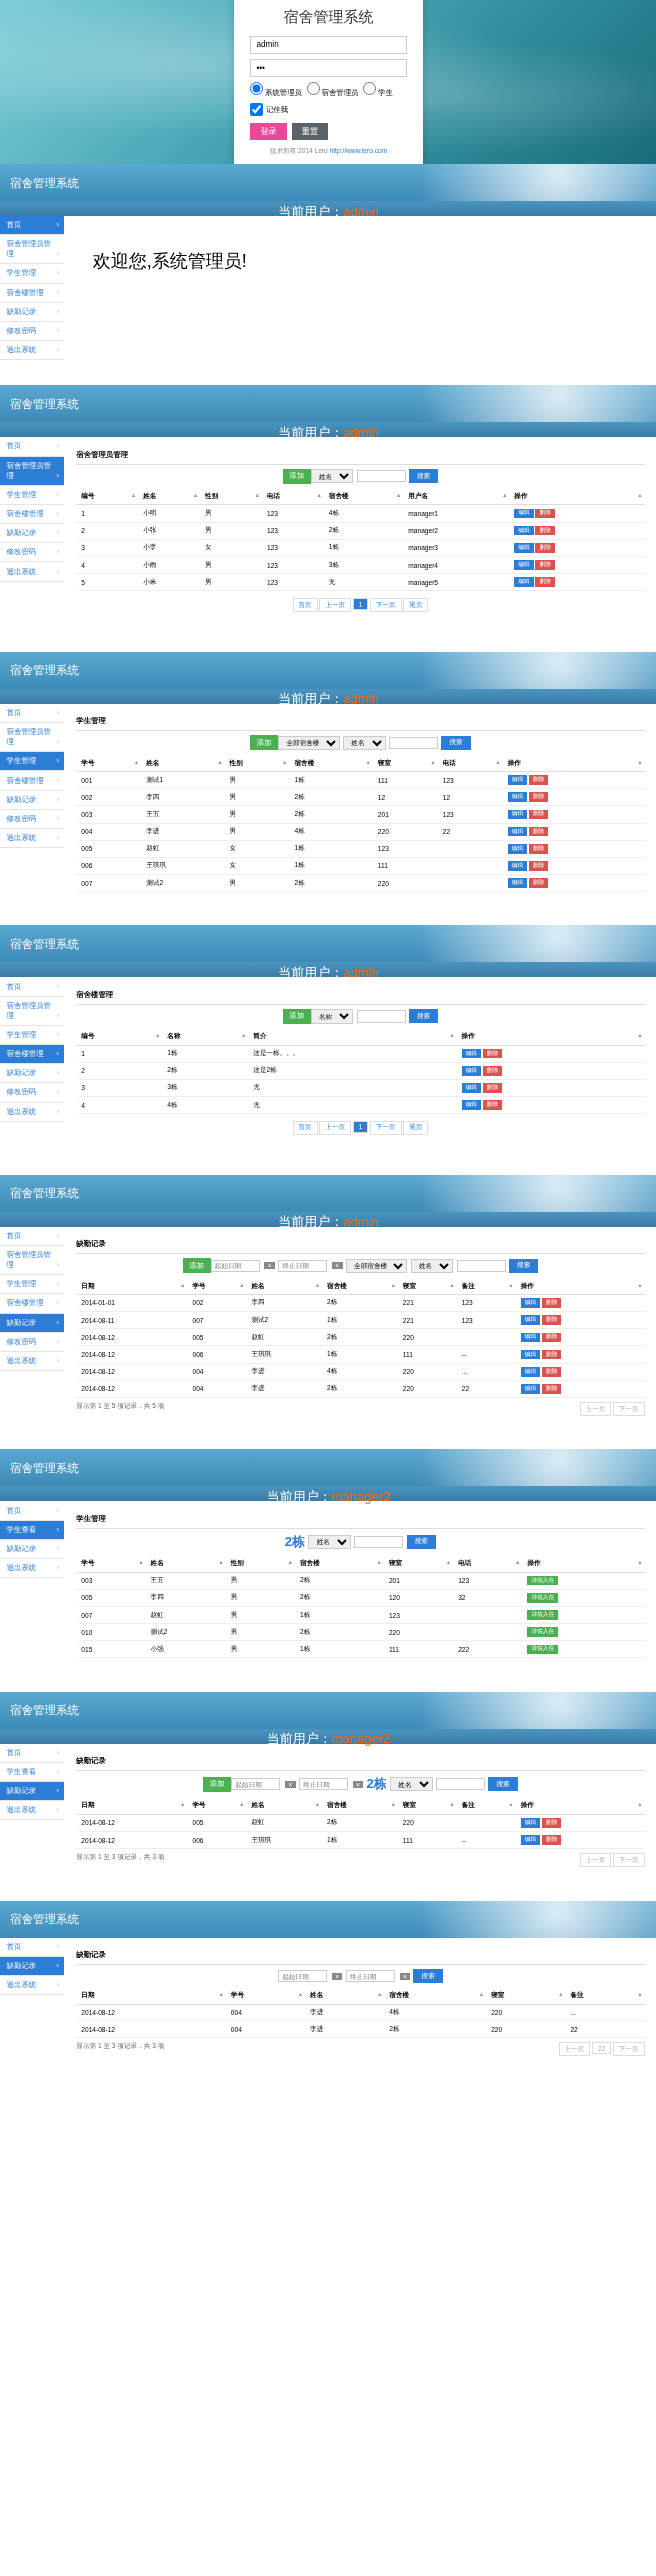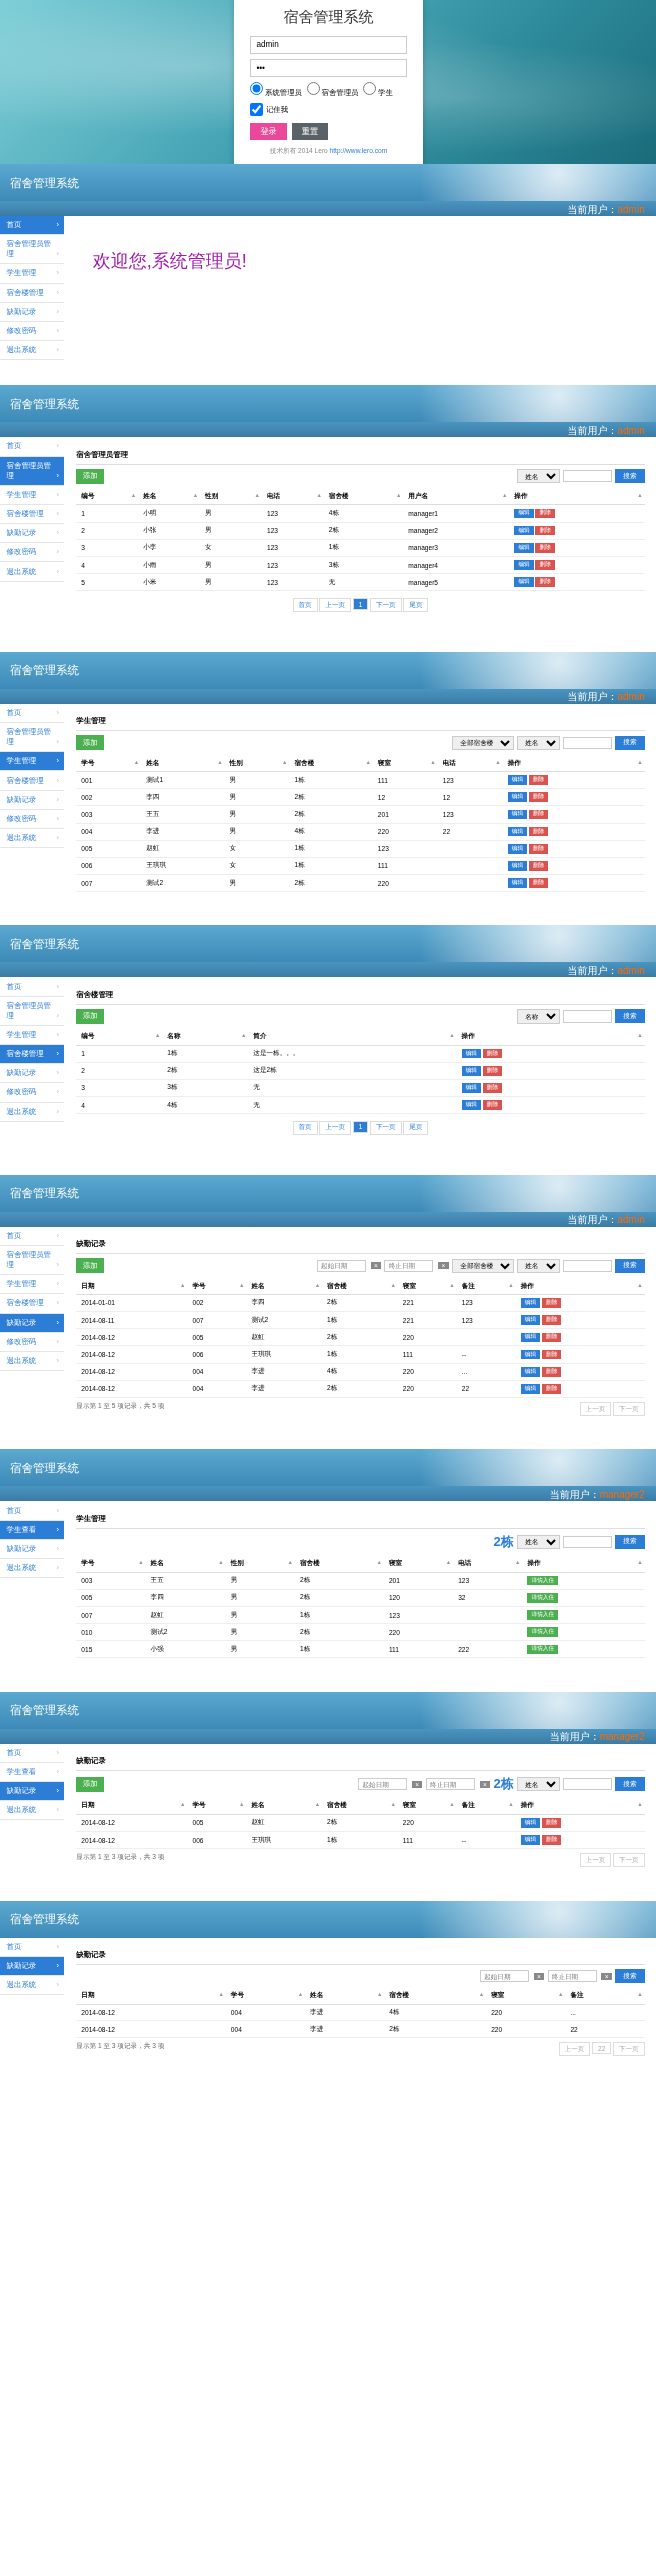--- a/index.html
+++ b/index.html
@@ -15,32 +15,32 @@
 .btn-row{display:flex;gap:5px}
 .btn{padding:3.3px 10px;border:none;font-size:8.2px;cursor:pointer;color:#fff}
 .btn-primary{background:#ec4899}
 .btn-secondary{background:#5a6268}
 .login-footer{font-size:6.6px;color:#888;margin-top:6.6px;text-align:center}
 .login-footer a{color:#2b7dd6;text-decoration:none}
 .panel{margin-bottom:0}
 .panel-header{height:37px;background:linear-gradient(180deg,#5ba8d0 0%,#3d8ab8 100%);position:relative;overflow:hidden}
 .panel-header::before{content:"";position:absolute;inset:0;background:radial-gradient(circle at 85% 30%,rgba(255,255,255,0.8) 0%,transparent 25%)}
 .panel-header-title{color:#fff;font-size:11.5px;padding:11.5px 0 0 10px;position:relative;z-index:1}
-.user-bar{background:linear-gradient(180deg,#4a95c0,#3a7ba5);height:15px;text-align:right;padding:1.6px 12.3px;font-size:10px;color:#fff}
+.user-bar{background:linear-gradient(180deg,#4a95c0,#3a7ba5);height:15px;text-align:center;padding:1.6px 12.3px;font-size:13px;color:#fff}
 .user-bar .username{color:#ff6b00}
 .content-area{display:flex;min-height:115px;background:#fff}
 .sidebar{width:64px;flex-shrink:0}
 .sidebar-item{display:block;padding:4.1px 6.6px;font-size:7.4px;color:#2b7dd6;border-bottom:0.8px solid #e5e5e5;position:relative;cursor:pointer}
 .sidebar-item::after{content:"›";position:absolute;right:5px;color:#bbb}
 .sidebar-item.active{background:#2b7dd6;color:#fff}
 .sidebar-item.active::after{color:#fff}
 .main-content{flex:1;padding:8.2px 12.3px}
-.welcome-text{font-size:18px;color:#a21caf;padding:25px 16.4px}
+.welcome-text{font-size:18px;color:#000000;padding:25px 16.4px}
 .section-title{font-size:7.4px;font-weight:bold;padding:4.1px 0;border-bottom:0.8px solid #ddd;margin-bottom:4.1px}
-.toolbar{display:flex;justify-content:space-between;align-items:center;margin-bottom:5px}
+.toolbar{display:flex;justify-content:center;align-items:center;margin-bottom:5px}
 .add-btn{background:#4caf50;color:#fff;border:none;padding:2.5px 6.6px;font-size:7.4px;cursor:pointer}
 .filter-row{display:flex;gap:3.3px;align-items:center;justify-content:flex-end}
 .filter-row select,.filter-row input{font-size:6.6px;padding:1.6px 3.3px;border:0.8px solid #ccc}
 .filter-row input{width:49px}
 .search-btn{background:#2b7dd6;color:#fff;border:none;padding:2.5px 8.2px;font-size:6.6px;cursor:pointer}
 .x-btn{background:#888;color:#fff;padding:0 3.3px;font-size:6.6px;margin-left:1.6px}
 table{width:100%;border-collapse:collapse;font-size:6.6px}
 th{text-align:left;padding:3.3px 5px;border-bottom:0.8px solid #ddd;font-weight:bold;position:relative}
 th.sortable::after{content:"▴";position:absolute;right:3.3px;font-size:5.7px;color:#999}
 td{padding:3.3px 5px;border-bottom:0.8px solid #eee}

